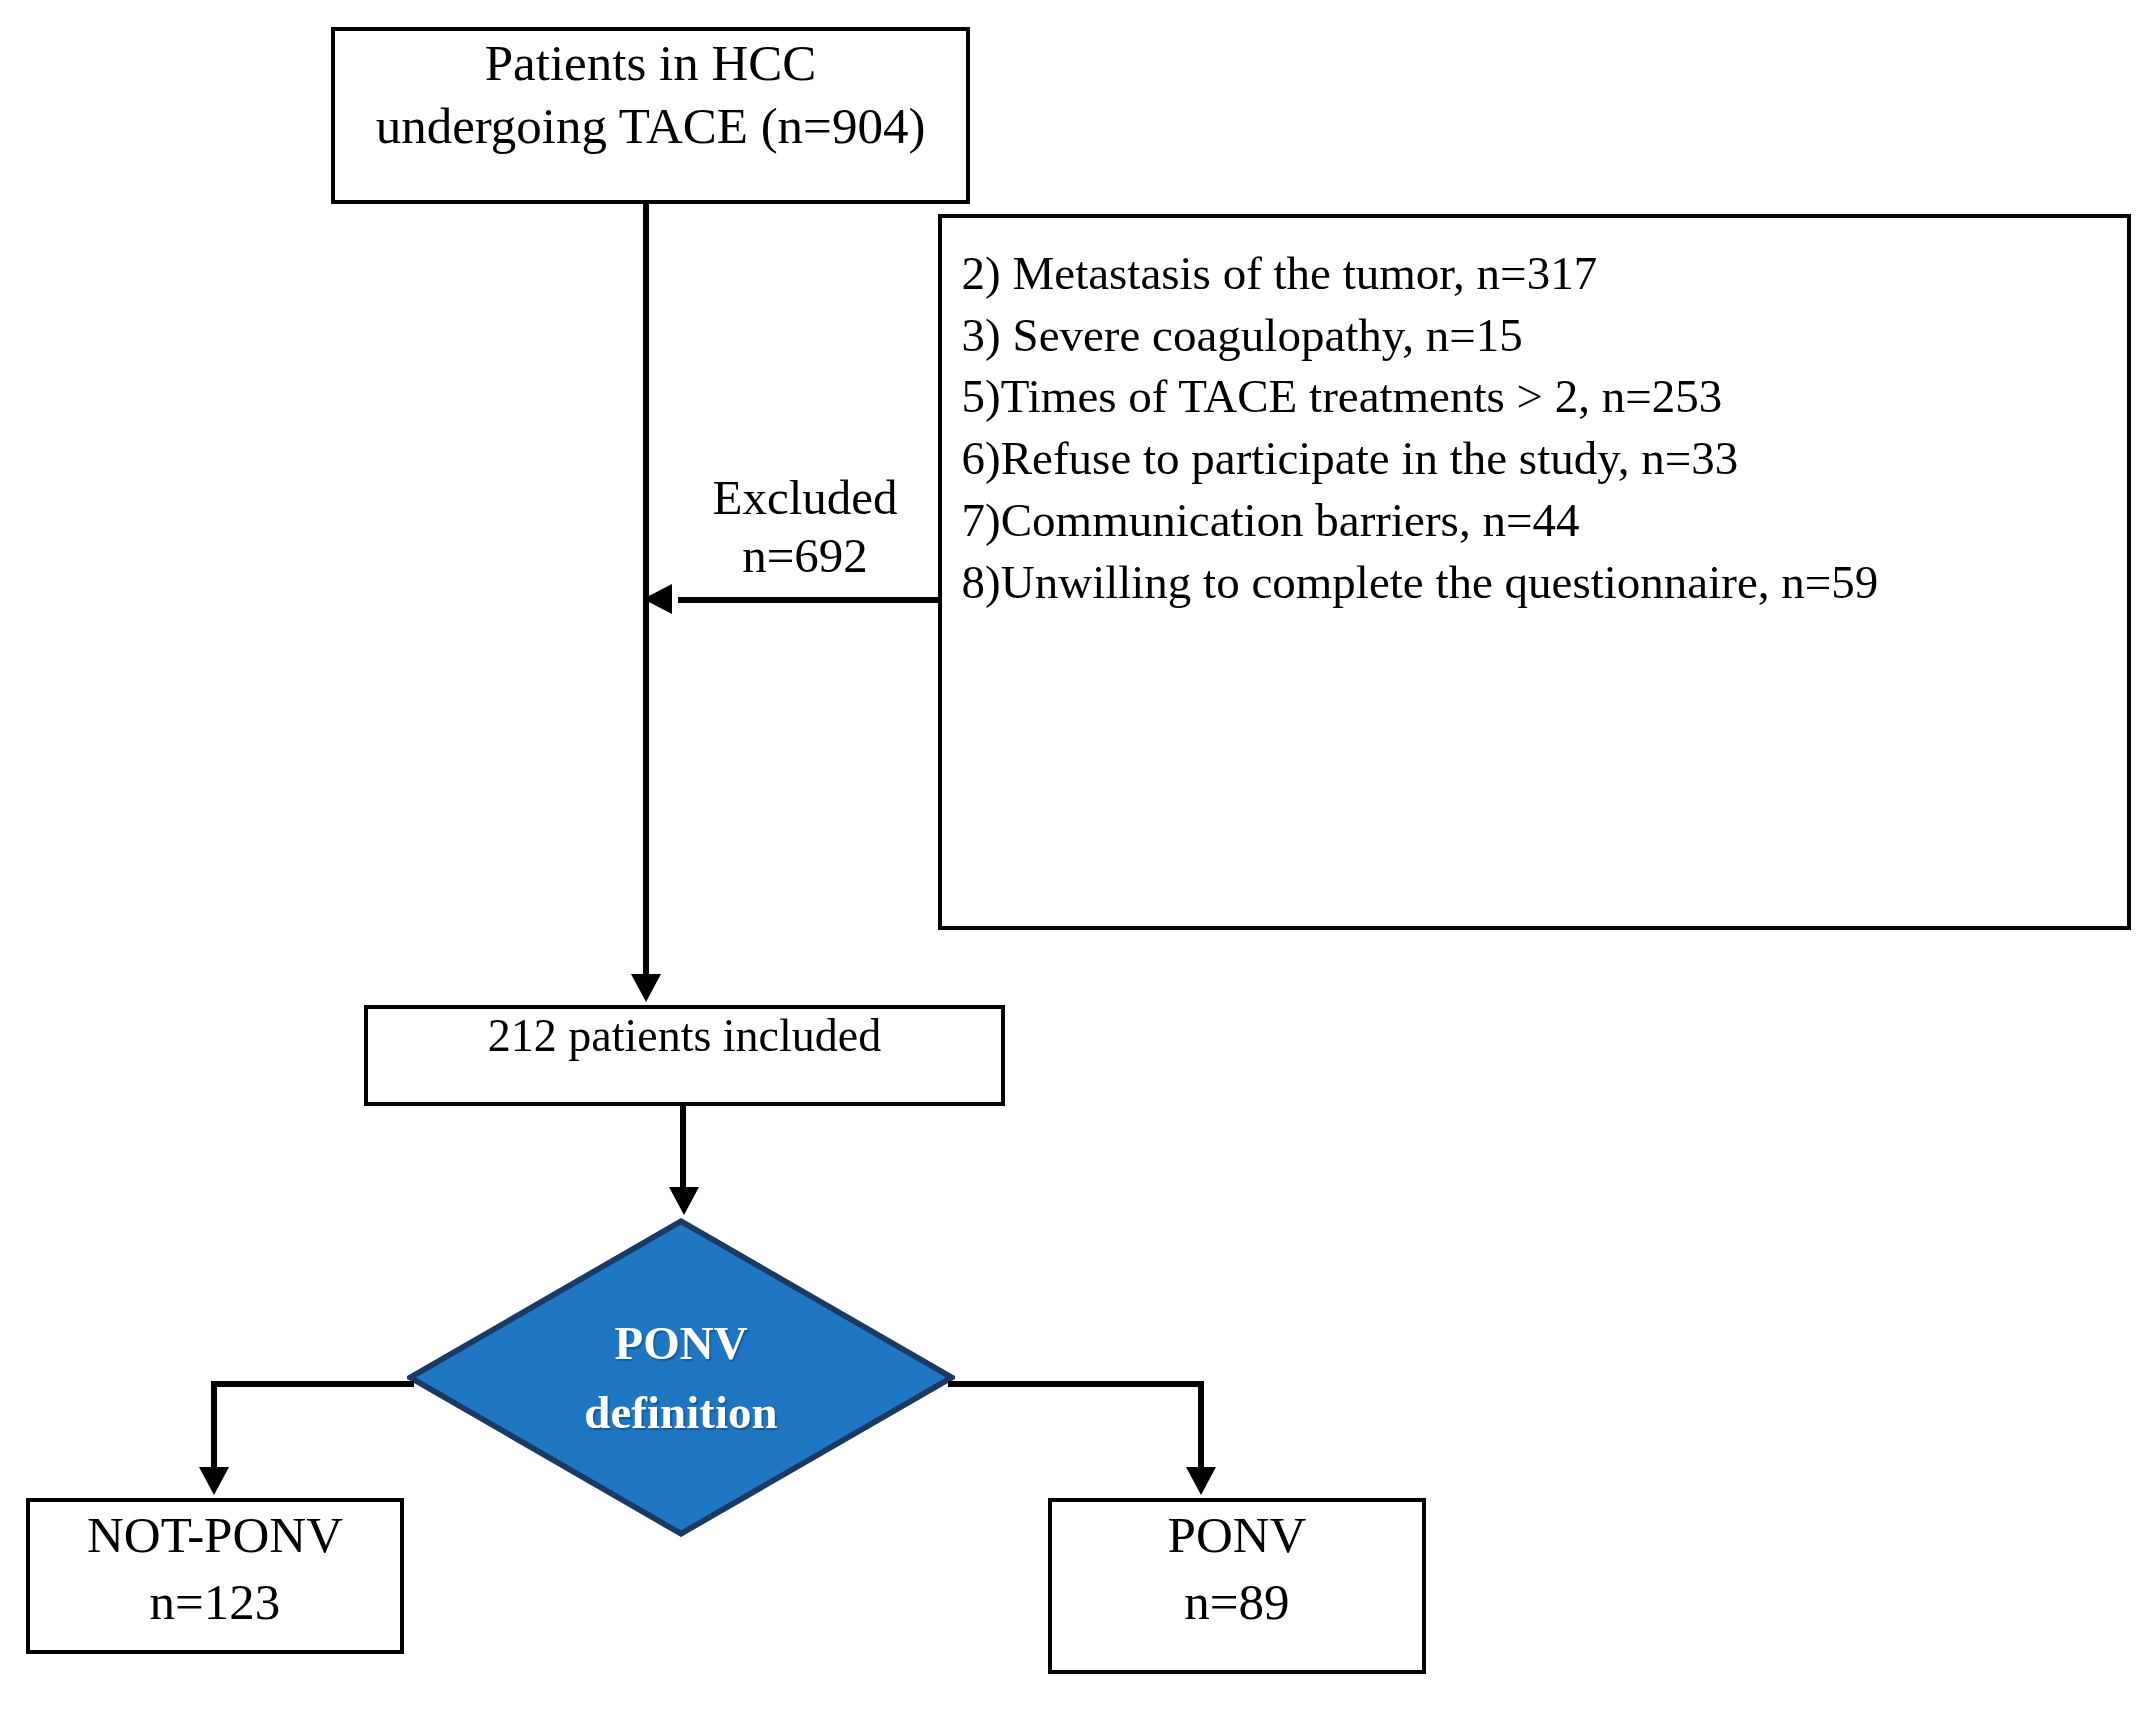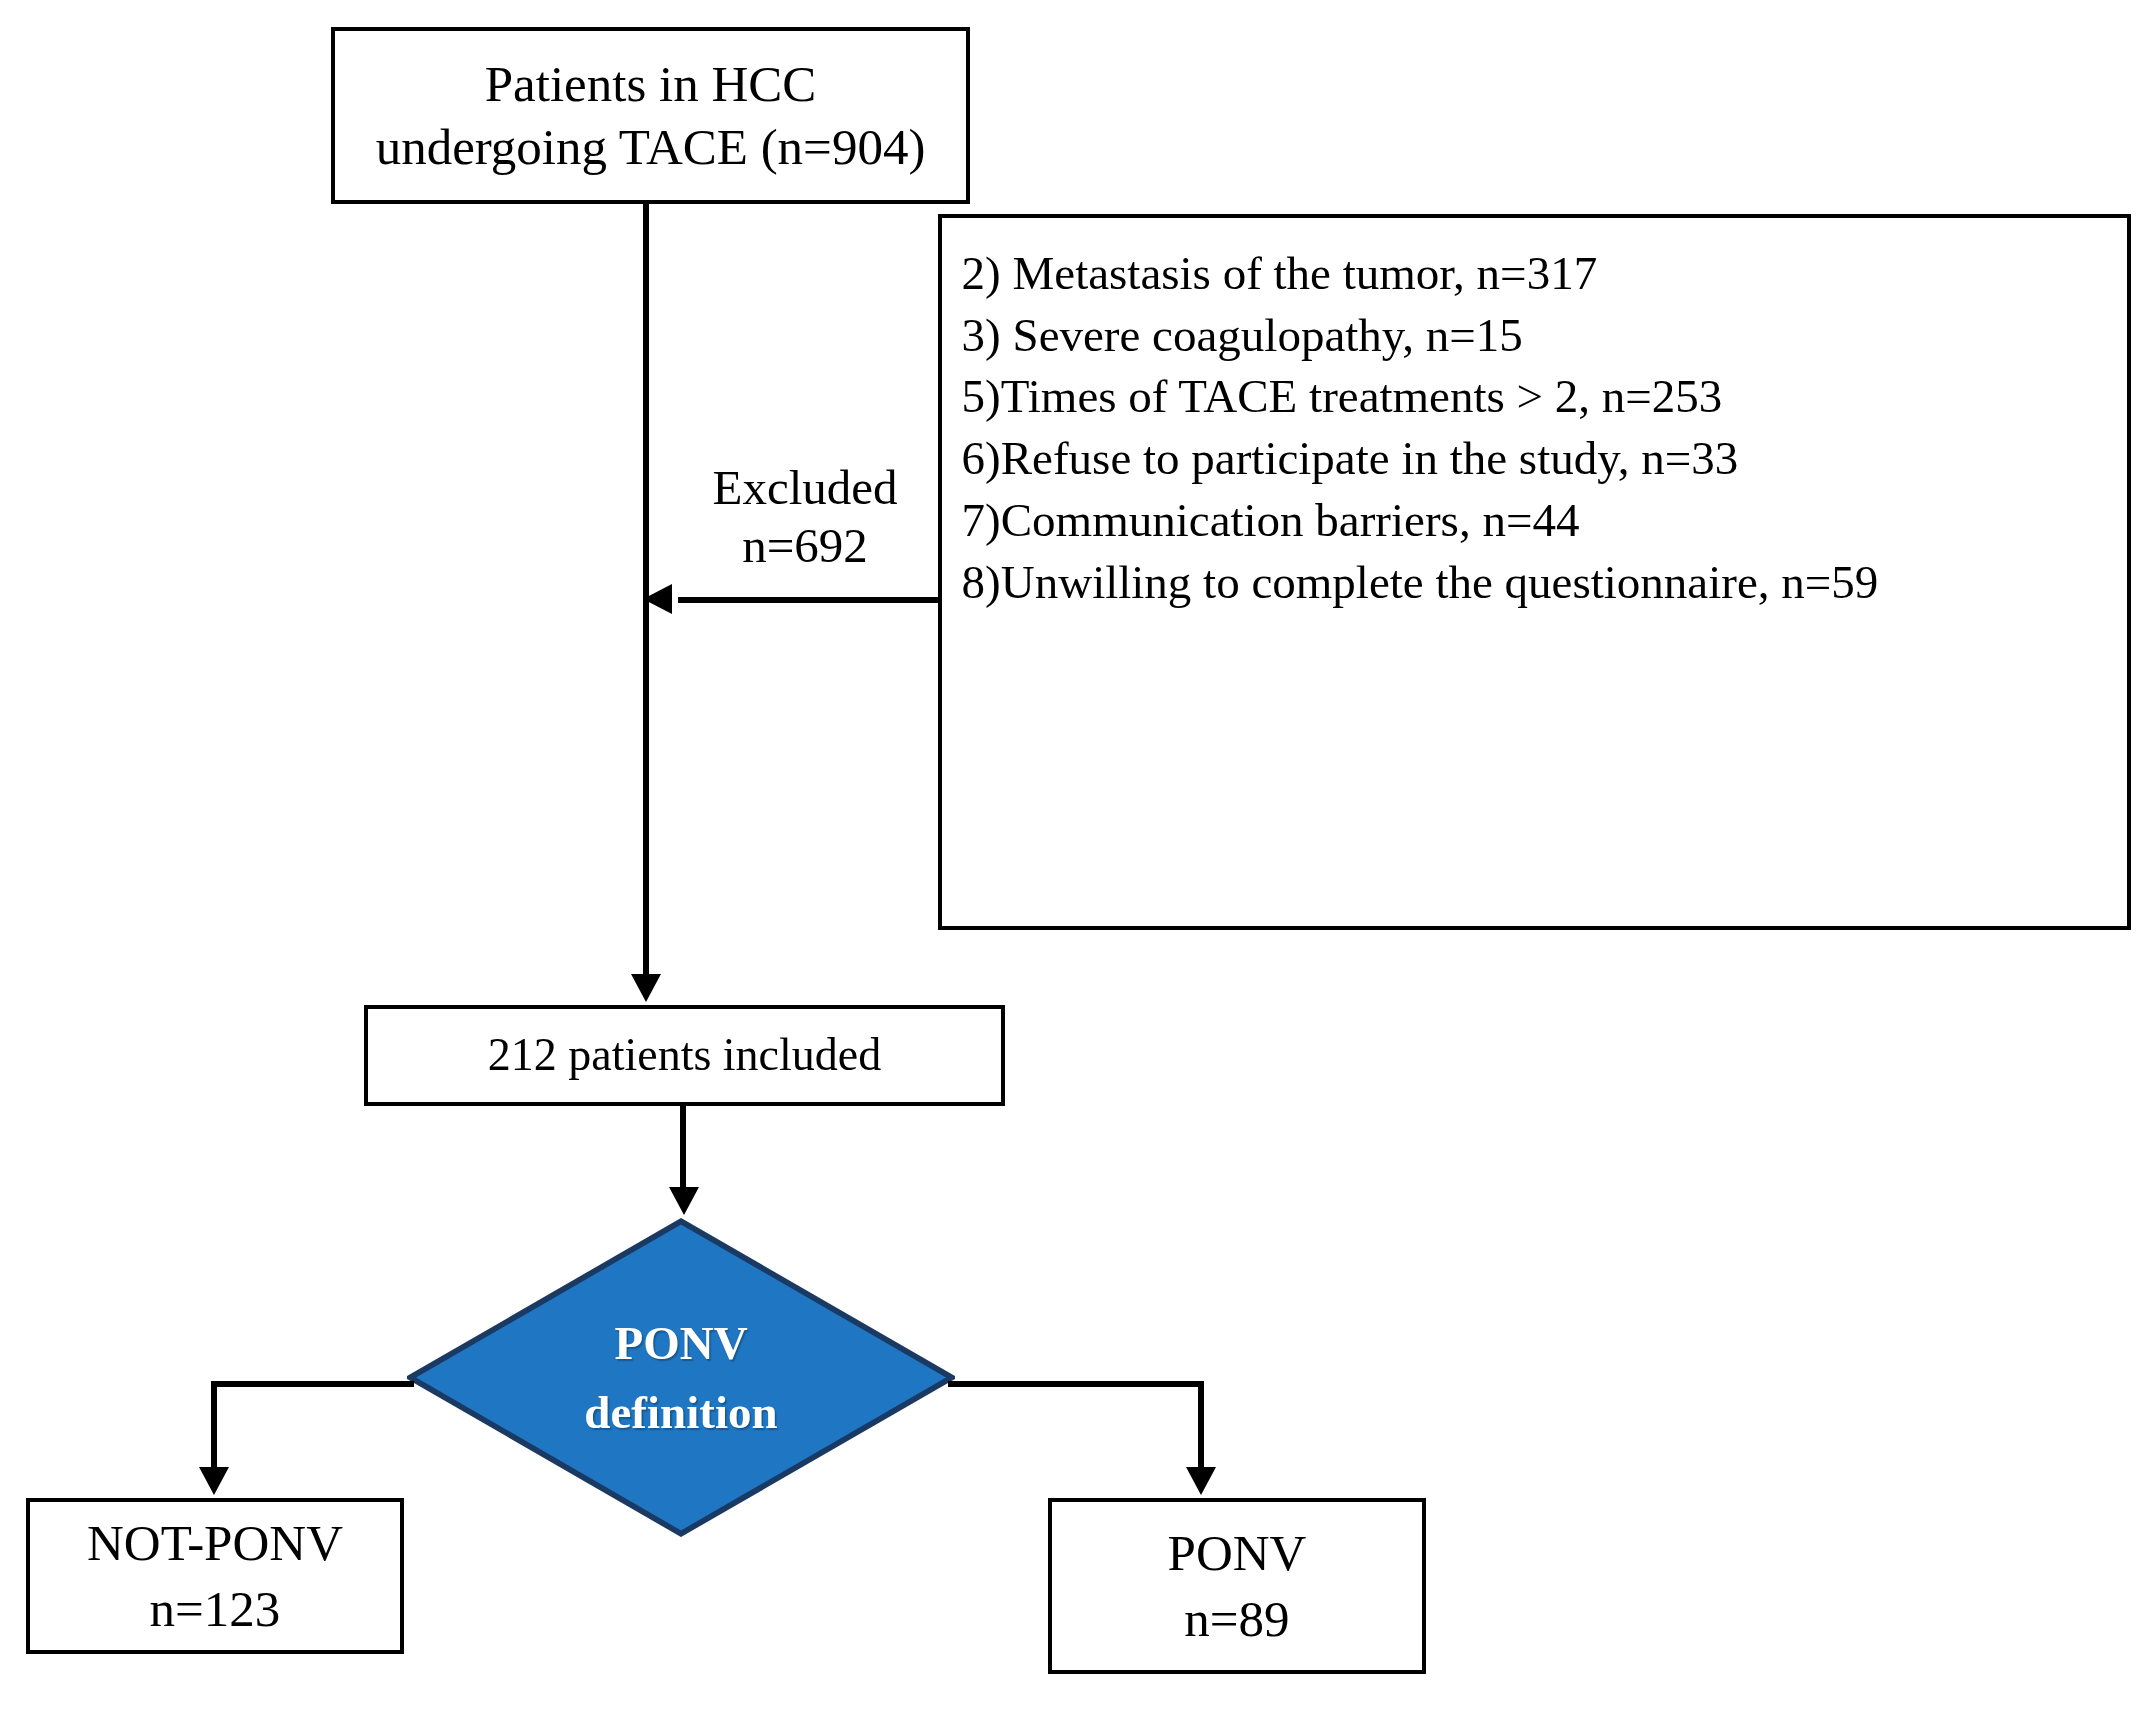--- a/index.html
+++ b/index.html
@@ -20,21 +20,21 @@
 
   
   .flow-box {
     position: absolute;
     box-sizing: border-box;
     background: #ffffff;
     border: 4.9px solid #000000;
     display: flex;
     flex-direction: column;
     align-items: center;
-    justify-content: center;
+    justify-content: flex-start;
     text-align: center;
     line-height: 1.18;
   }
   .flow-box .line {
     display: block;
     white-space: nowrap;
   }
 
   
   #box-source {
@@ -151,21 +151,21 @@
   #conn-left-v     { left: 211px;  top: 1381px; height: 88px; }
   #arrow-left-down { left: 199px;  top: 1467px; }
 
   #conn-right-h    { left: 948px; top: 1381px; width: 255px; }
   #conn-right-v    { left: 1198px; top: 1381px; height: 88px; }
   #arrow-right-down{ left: 1186px; top: 1467px; }
 
   
   #label-excluded {
     position: absolute;
-    left: 670px; top: 459px;
+    left: 670px; top: 469px;
     width: 270px;
     text-align: center;
     font-size: 49px;
     line-height: 1.18;
     white-space: nowrap;
   }
   #label-excluded .line { display: block; }
 </style>
 </head>
 <body>

